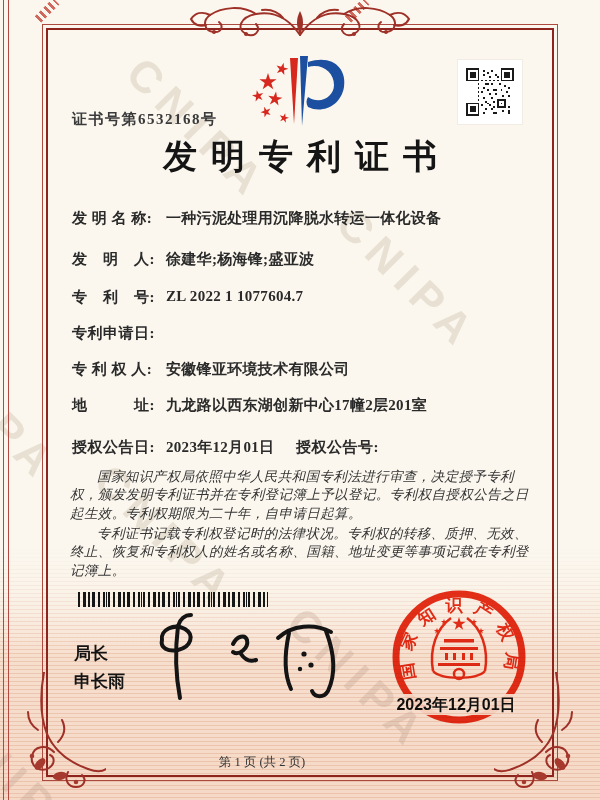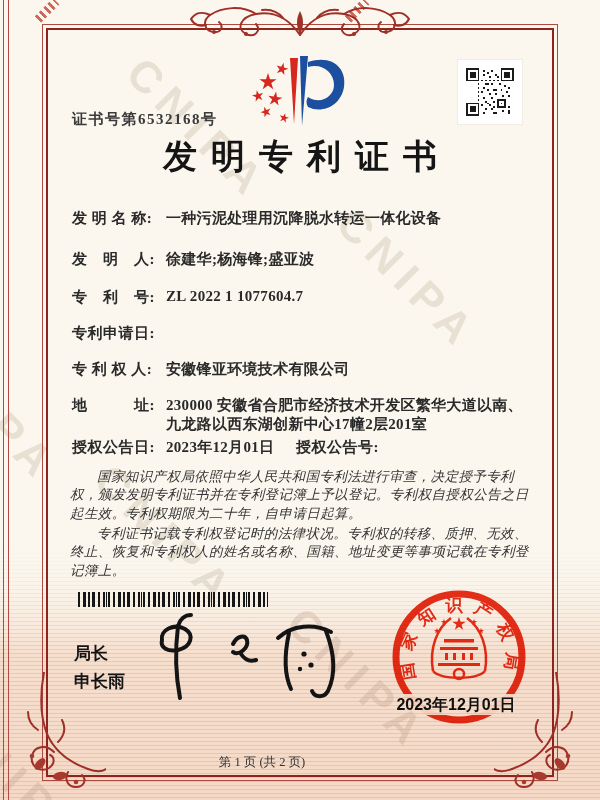--- a/index.html
+++ b/index.html
@@ -250,21 +250,20 @@
   <div class="frow" style="top:324px">
     <span class="flabel">专利申请日:</span>
   </div>
   <div class="frow" style="top:360px">
     <span class="flabel">专 利 权 人:</span>
     <span class="fvalue">安徽锋亚环境技术有限公司</span>
   </div>
   <div class="frow" style="top:396px">
     <span class="flabel">地　　　址:</span>
     <span class="fvalue">
-      <span class="line">230000 安徽省合肥市经济技术开发区繁华大道以南、</span>
       <span class="line">九龙路以西东湖创新中心17幢2层201室</span>
     </span>
   </div>
   <div class="frow" style="top:438px">
     <span class="flabel">授权公告日:</span>
     <span class="fvalue">2023年12月01日</span>
     <span class="second">
       <span class="flabel">授权公告号:</span>
     </span>
   </div>

